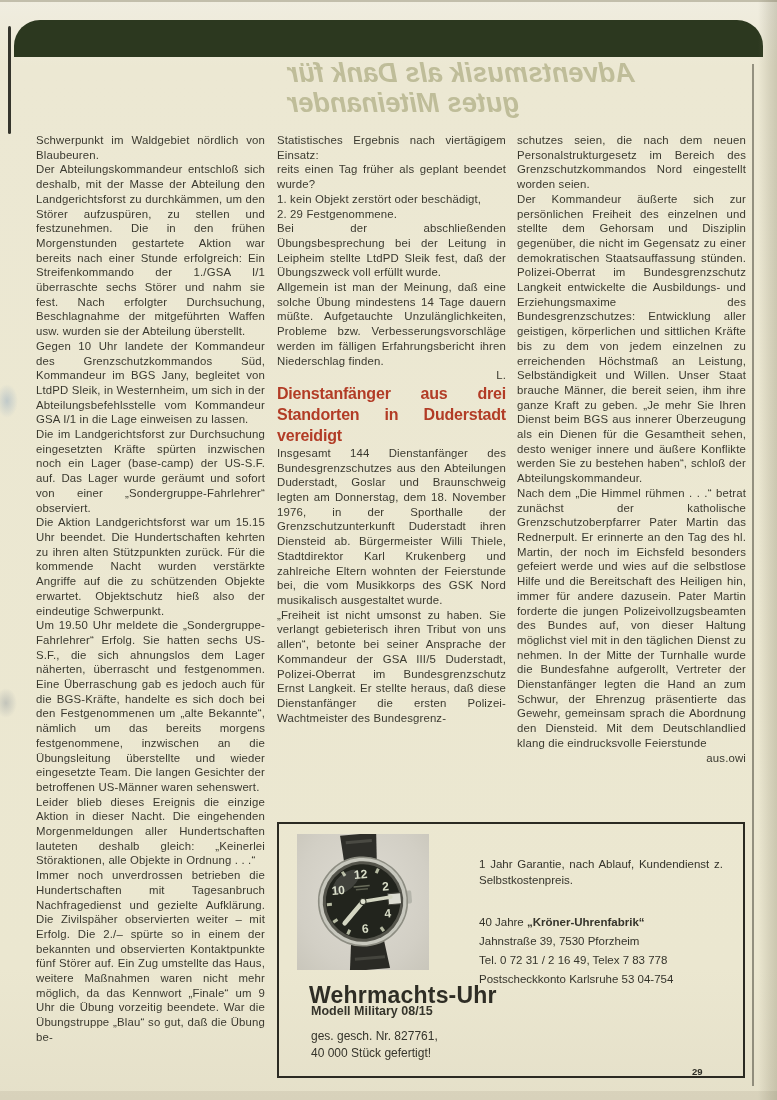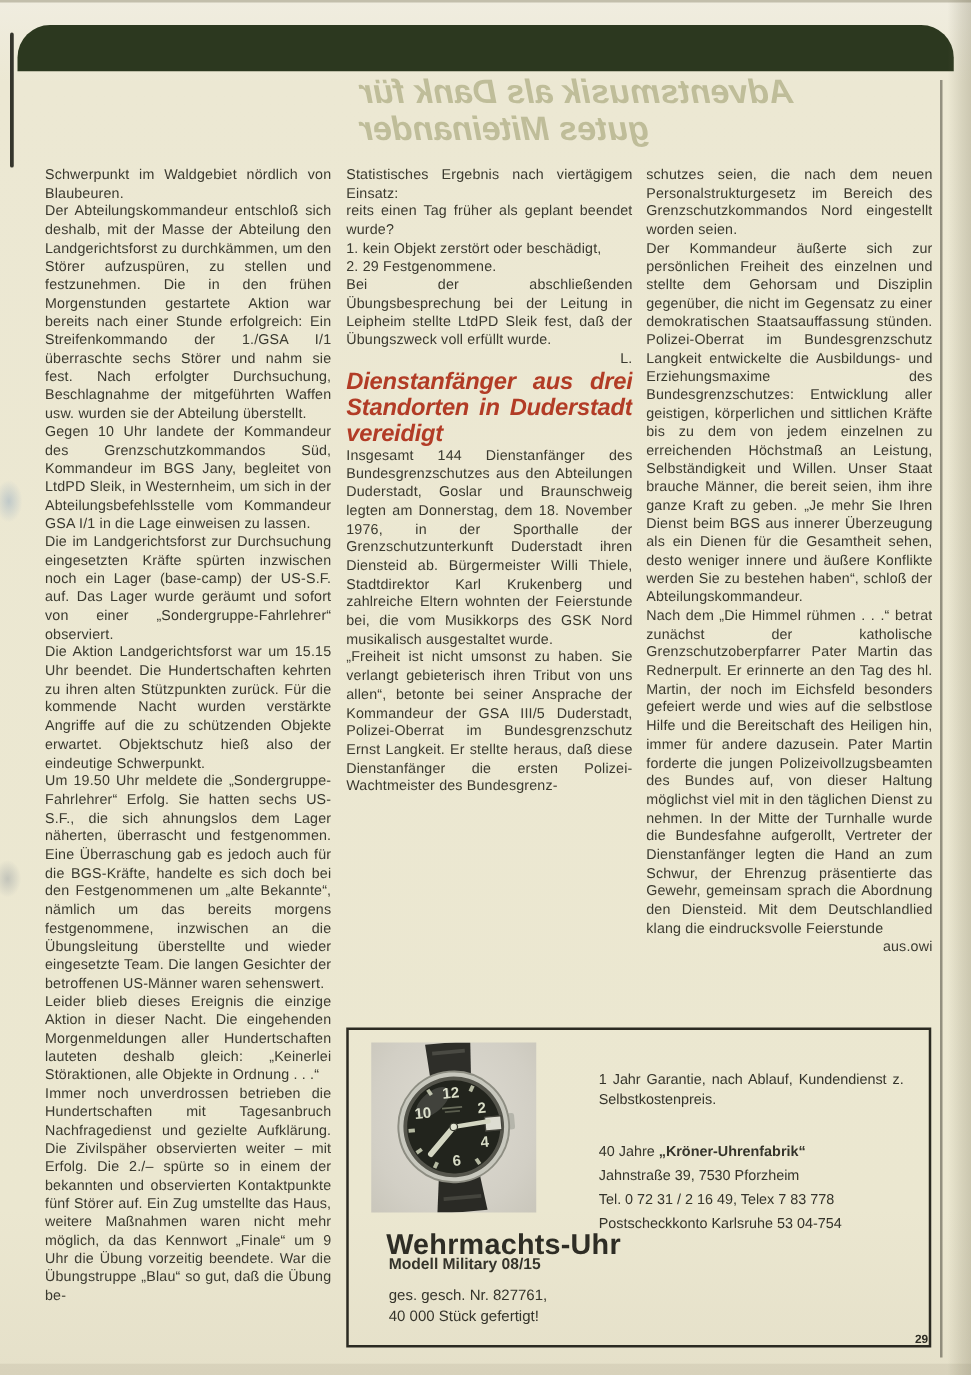--- a/index.html
+++ b/index.html
@@ -24,36 +24,36 @@
   .col{position:absolute;top:133px;width:229px;font-size:11.4px;line-height:14.7px;
         letter-spacing:.15px;}
   .col1{left:36px;height:958px;overflow:hidden;}
   .col2{left:277px;height:690px;overflow:hidden;}
   .col3{left:517px;height:700px;overflow:hidden;}
   .col p{margin:0;text-align:justify;}
   .g{margin-top:9px;}
   .gs{margin-top:5px;}
   .sig{text-align:right !important;}
   .sigrow{display:flex;justify-content:flex-end;}
-  .headline{margin-top:17px;margin-bottom:13px;font-size:19px;line-height:21px;
-        font-weight:bold;font-style:italic;letter-spacing:-.2px;color:#b23c26;text-align:left;}
+  .headline{margin-top:17px;margin-bottom:13px;font-size:16px;line-height:21px;
+        font-weight:bold;letter-spacing:-.2px;color:#b23c26;text-align:left;}
   .ad{position:absolute;left:277px;top:822px;width:464px;height:252px;border:2px solid #2b2a22;}
   .photo{position:absolute;left:18px;top:10px;width:132px;height:136px;overflow:hidden;
         background:radial-gradient(ellipse at 50% 45%,#dedbd2 0%,#d2cfc5 70%,#c9c6bb 100%);}
   .ptitle{position:absolute;left:30px;top:146px;font-size:23px;font-weight:bold;
         letter-spacing:.2px;color:#2e2d25;margin-top:12px;}
   .pmodel{position:absolute;left:32px;top:180px;font-size:12.5px;font-weight:600;color:#35342b;}
   .preg{position:absolute;left:32px;top:204px;font-size:12px;line-height:17px;color:#35342b;}
   .adright{position:absolute;left:200px;top:22px;width:244px;font-size:11.5px;line-height:16.3px;color:#35342b;}
   .adright p{margin:0;text-align:justify;}
   .adr-g1{margin-top:10px !important;}
   .adr-g2{margin-top:12px !important;}
   .maker{margin-top:24px !important;line-height:19px;text-align:right;}
   .b{font-weight:bold;}
-  .pagenum{position:absolute;left:732px;top:1066px;font-size:9.5px;font-weight:bold;color:#2e2d25;}
+  .pagenum{position:absolute;left:692px;top:1066px;font-size:9.5px;font-weight:bold;color:#2e2d25;}
 </style>
 </head>
 <body>
 
 <div class="page">
   <div class="edge-top"></div>
   <div class="band"></div>
   <div class="spine"></div>
   <div class="smudge1"></div>
   <div class="smudge2"></div>
@@ -69,20 +69,21 @@
     <p class="g">Leider blieb dieses Ereignis die einzige Aktion in dieser Nacht. Die eingehenden Morgenmeldungen aller Hundertschaften lauteten deshalb gleich: „Keinerlei Störaktionen, alle Objekte in Ordnung . . .“</p>
     <p class="gs">Immer noch unverdrossen betrieben die Hundertschaften mit Tagesanbruch Nachfragedienst und gezielte Aufklärung. Die Zivilspäher observierten weiter – mit Erfolg. Die 2./– spürte so in einem der bekannten und observierten Kontaktpunkte fünf Störer auf. Ein Zug umstellte das Haus, weitere Maßnahmen waren nicht mehr möglich, da das Kennwort „Finale“ um 9 Uhr die Übung vorzeitig beendete. War die Übungstruppe „Blau“ so gut, daß die Übung be-</p>
   </div>
 
   <div class="col col2">
     <p>Statistisches Ergebnis nach viertägigem Einsatz:</p>
     <p>reits einen Tag früher als geplant beendet wurde?</p>
     <p>1. kein Objekt zerstört oder beschädigt,</p>
     <p>2. 29 Festgenommene.</p>
     <p>Bei der abschließenden Übungsbesprechung bei der Leitung in Leipheim stellte LtdPD Sleik fest, daß der Übungszweck voll erfüllt wurde.</p>
+    <p>Allgemein ist man der Meinung, daß eine solche Übung mindestens 14 Tage dauern müßte. Aufgetauchte Unzulänglichkeiten, Probleme bzw. Verbesserungsvorschläge werden im fälligen Erfahrungsbericht ihren Niederschlag finden.</p>
     <p class="sig">L.</p>
     <p class="headline">Dienstanfänger aus drei Standorten in Duderstadt vereidigt</p>
     <p>Insgesamt 144 Dienstanfänger des Bundesgrenzschutzes aus den Abteilungen Duderstadt, Goslar und Braunschweig legten am Donnerstag, dem 18. November 1976, in der Sporthalle der Grenzschutzunterkunft Duderstadt ihren Diensteid ab. Bürgermeister Willi Thiele, Stadtdirektor Karl Krukenberg und zahlreiche Eltern wohnten der Feierstunde bei, die vom Musikkorps des GSK Nord musikalisch ausgestaltet wurde.</p>
     <p>„Freiheit ist nicht umsonst zu haben. Sie verlangt gebieterisch ihren Tribut von uns allen“, betonte bei seiner Ansprache der Kommandeur der GSA III/5 Duderstadt, Polizei-Oberrat im Bundesgrenzschutz Ernst Langkeit. Er stellte heraus, daß diese Dienstanfänger die ersten Polizei-Wachtmeister des Bundesgrenz-</p>
   </div>
 
   <div class="col col3">
     <p>schutzes seien, die nach dem neuen Personalstrukturgesetz im Bereich des Grenzschutzkommandos Nord eingestellt worden seien.</p>
     <p>Der Kommandeur äußerte sich zur persönlichen Freiheit des einzelnen und stellte dem Gehorsam und Disziplin gegenüber, die nicht im Gegensatz zu einer demokratischen Staatsauffassung stünden. Polizei-Oberrat im Bundesgrenzschutz Langkeit entwickelte die Ausbildungs- und Erziehungsmaxime des Bundesgrenzschutzes: Entwicklung aller geistigen, körperlichen und sittlichen Kräfte bis zu dem von jedem einzelnen zu erreichenden Höchstmaß an Leistung, Selbständigkeit und Willen. Unser Staat brauche Männer, die bereit seien, ihm ihre ganze Kraft zu geben. „Je mehr Sie Ihren Dienst beim BGS aus innerer Überzeugung als ein Dienen für die Gesamtheit sehen, desto weniger innere und äußere Konflikte werden Sie zu bestehen haben“, schloß der Abteilungskommandeur.</p>
     <p>Nach dem „Die Himmel rühmen . . .“ betrat zunächst der katholische Grenzschutzoberpfarrer Pater Martin das Rednerpult. Er erinnerte an den Tag des hl. Martin, der noch im Eichsfeld besonders gefeiert werde und wies auf die selbstlose Hilfe und die Bereitschaft des Heiligen hin, immer für andere dazusein. Pater Martin forderte die jungen Polizeivollzugsbeamten des Bundes auf, von dieser Haltung möglichst viel mit in den täglichen Dienst zu nehmen. In der Mitte der Turnhalle wurde die Bundesfahne aufgerollt, Vertreter der Dienstanfänger legten die Hand an zum Schwur, der Ehrenzug präsentierte das Gewehr, gemeinsam sprach die Abordnung den Diensteid. Mit dem Deutschlandlied klang die eindrucksvolle Feierstunde</p>

